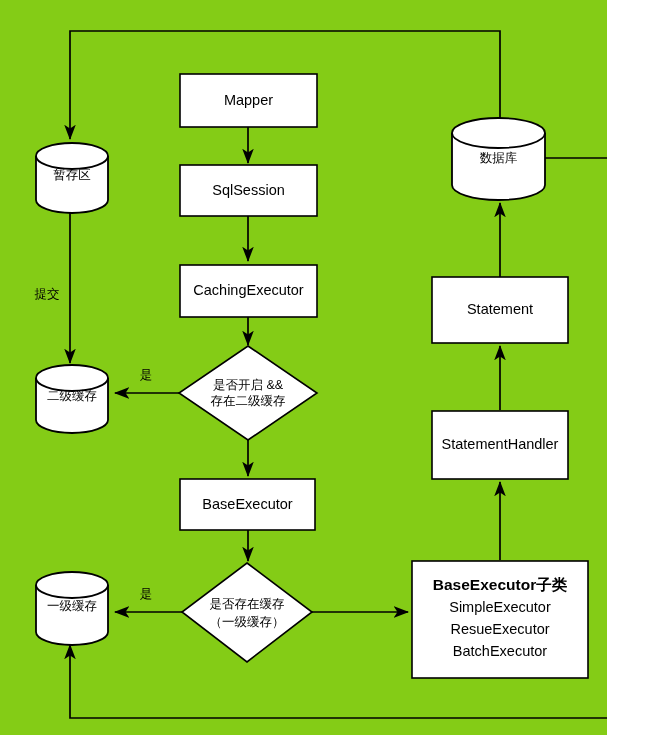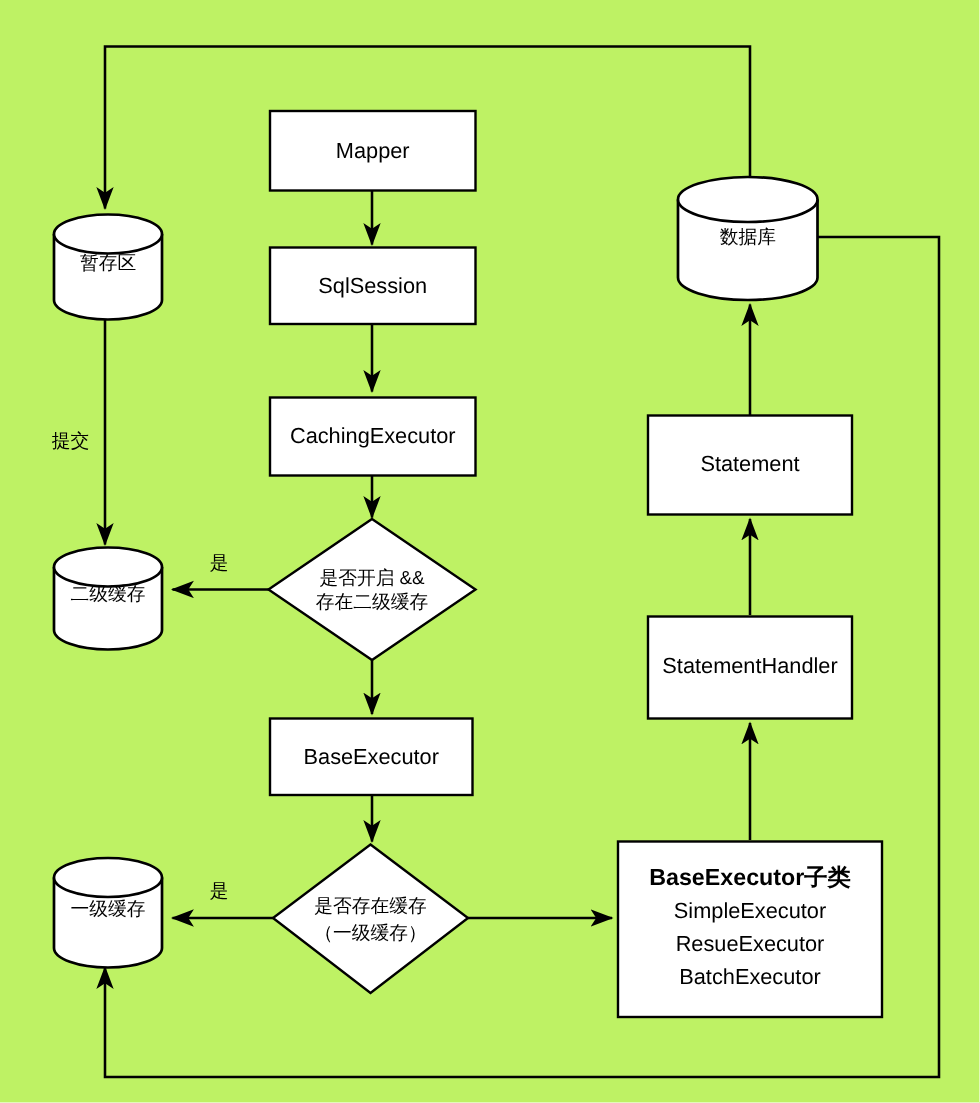--- a/index.html
+++ b/index.html
@@ -5,24 +5,25 @@
   html, body {
     margin: 0;
     padding: 0;
     background: #ffffff;
   }
   body {
     font-family: "Liberation Sans", "DejaVu Sans", sans-serif;
   }
   #canvas {
     position: relative;
-    width: 653px;
+    width: 595px;
     height: 735px;
-    background: #bef264;
+    background: #84cc16;
     overflow: hidden;
+    padding-left: 12px;
   }
   #flow-svg {
     position: absolute;
     left: 0;
     top: 0;
     width: 653px;
     height: 735px;
   }
   .node-rect {
     fill: #ffffff;

